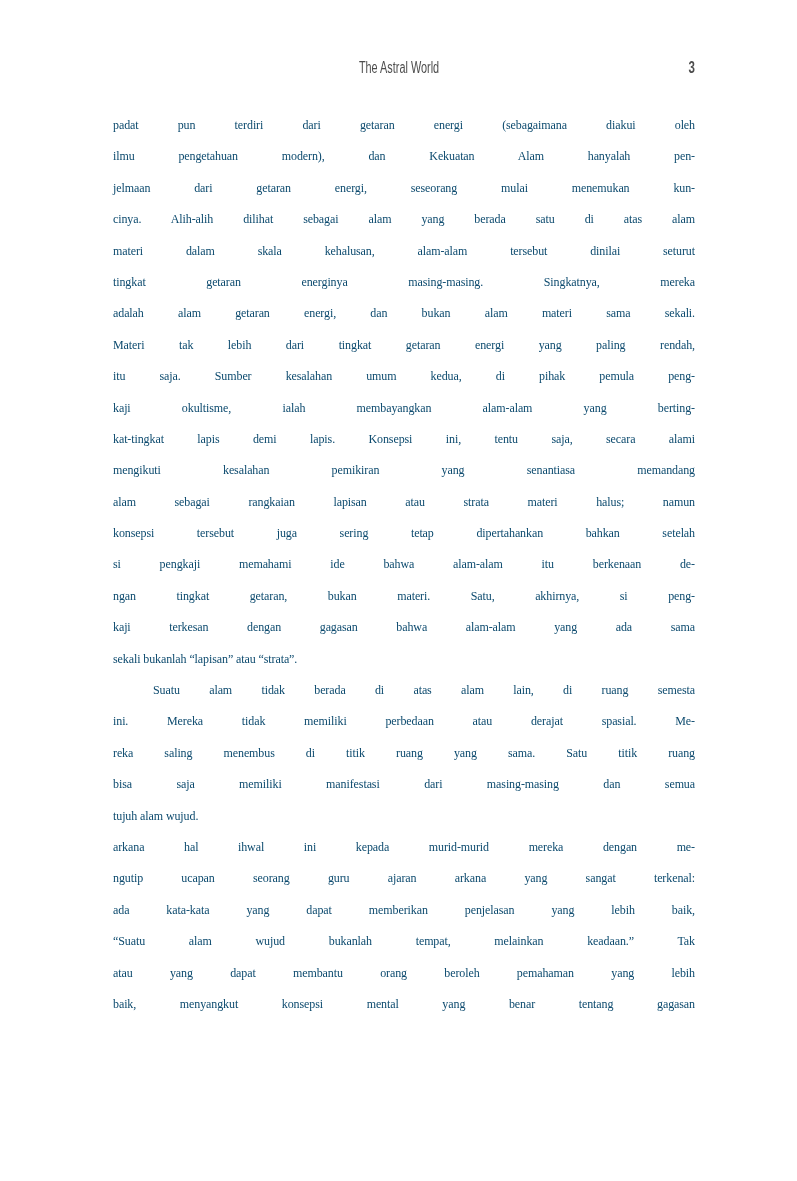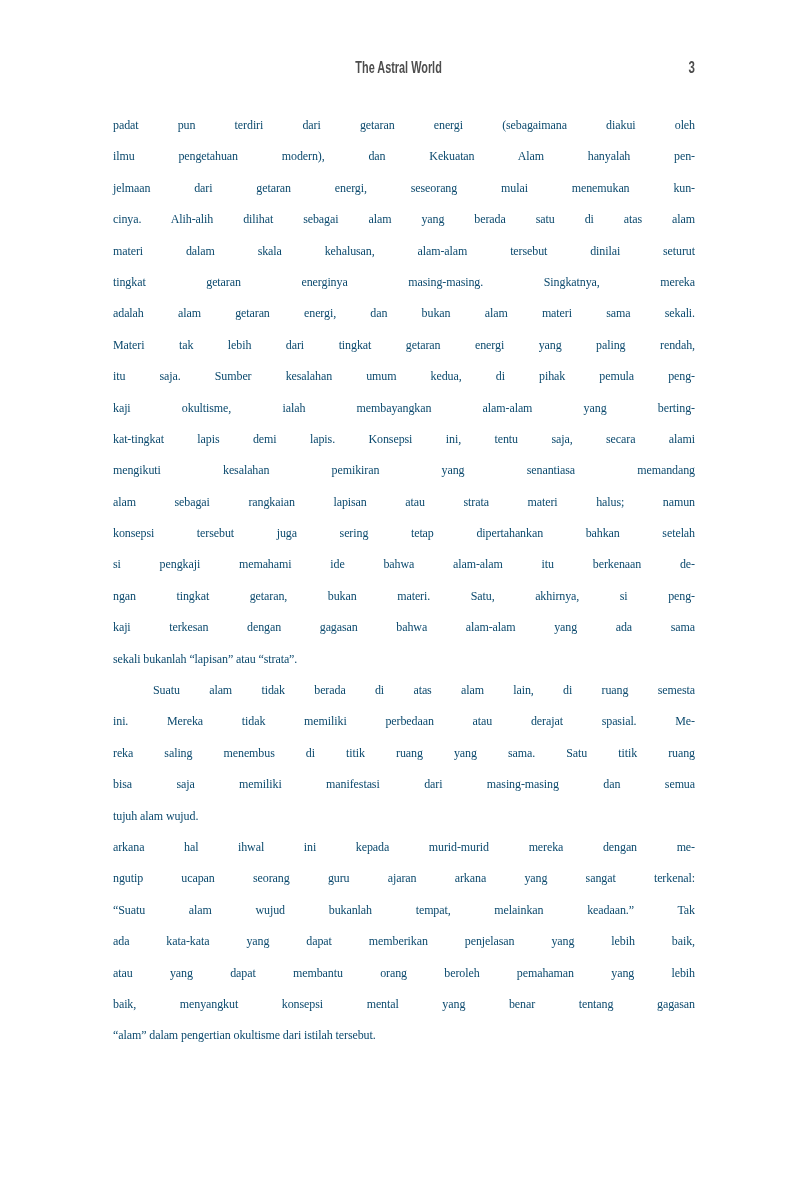--- a/index.html
+++ b/index.html
@@ -17,21 +17,21 @@
   }
   
   .running-head {
     position: absolute;
     top: 59px;
     left: 0;
     width: 100%;
     text-align: center;
     font-family: "Liberation Sans", sans-serif;
     font-size: 16px;
-    font-weight: bold;
+    font-weight: normal;
     color: #4d4d4d;
     letter-spacing: 0px;
   }
   .running-head .condensed {
     display: inline-block;
     transform: scaleX(0.68);
     transform-origin: center top;
     white-space: nowrap;
   }
   .page-number {
@@ -110,20 +110,19 @@
       <div class="line justified">ngan tingkat getaran, bukan materi. Satu, akhirnya, si peng-</div>
       <div class="line justified">kaji terkesan dengan gagasan bahwa alam-alam yang ada sama</div>
       <div class="line last">sekali bukanlah “lapisan” atau “strata”.</div>
       <div class="line justified indent">Suatu alam tidak berada di atas alam lain, di ruang semesta</div>
       <div class="line justified">ini. Mereka tidak memiliki perbedaan atau derajat spasial. Me-</div>
       <div class="line justified">reka saling menembus di titik ruang yang sama. Satu titik ruang</div>
       <div class="line justified">bisa saja memiliki manifestasi dari masing-masing dan semua</div>
       <div class="line last">tujuh alam wujud.</div>
       <div class="line justified">arkana hal ihwal ini kepada murid-murid mereka dengan me-</div>
       <div class="line justified">ngutip ucapan seorang guru ajaran arkana yang sangat terkenal:</div>
+      <div class="line justified">ada kata-kata yang dapat memberikan penjelasan yang lebih baik,</div>
       <div class="line justified">“Suatu alam wujud bukanlah tempat, melainkan keadaan.” Tak</div>
-      <div class="line justified">ada kata-kata yang dapat memberikan penjelasan yang lebih baik,</div>
       <div class="line justified">atau yang dapat membantu orang beroleh pemahaman yang lebih</div>
       <div class="line justified">baik, menyangkut konsepsi mental yang benar tentang gagasan</div>
-      <div class="line last">“alam” dalam pengertian okultisme dari istilah tersebut.</div>
     </div>
 
 </div>
 
 </body></html>

